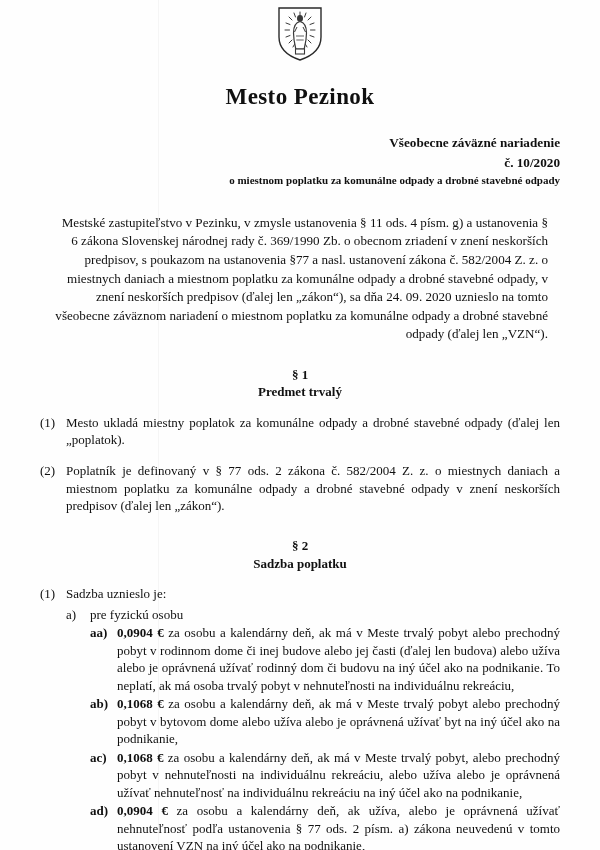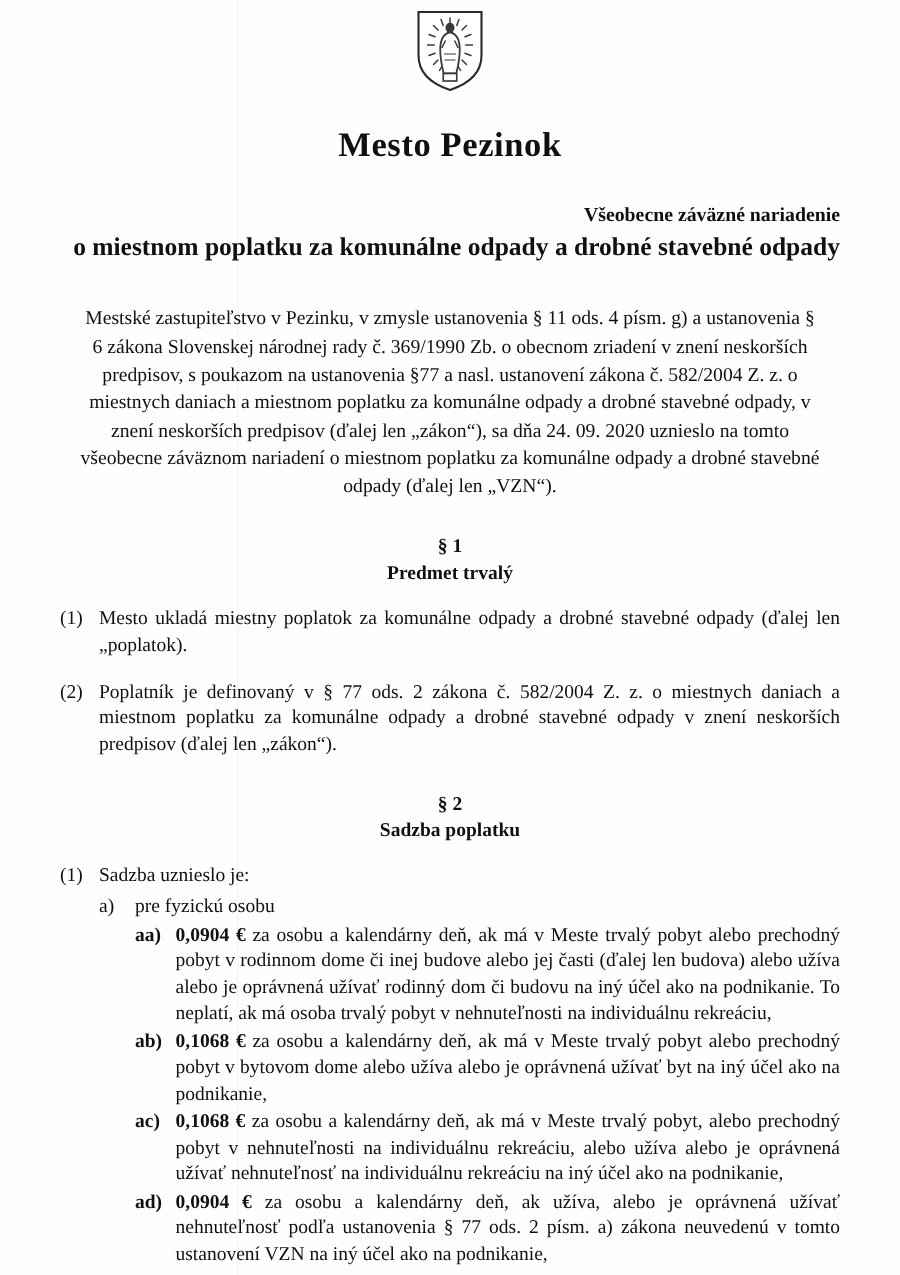--- a/index.html
+++ b/index.html
@@ -60,26 +60,26 @@
   }
 
   .subtitle-block {
     text-align: right;
     font-weight: bold;
     font-size: 13.2px;
     line-height: 1.46;
     margin-top: 24px;
   }
   .subtitle-block .line-wide {
-    font-size: 17px;
+    font-size: 11px;
   }
 
   
   .preamble {
-    text-align: center;
+    text-align: right;
     font-size: 13.1px;
     line-height: 1.42;
     margin-top: 26px;
     padding: 0 12px;
   }
 
   
   .section-head {
     text-align: center;
     font-weight: bold;
@@ -189,20 +189,21 @@
       <path d="M20 30 H28 M20.3 34 H27.7" stroke="#3a3a3a" stroke-width="0.8"></path>
 
       <rect x="19.5" y="43" width="9" height="5" fill="#ffffff" stroke="#3a3a3a" stroke-width="1.1"></rect>
     </svg>
   </div>
 
   <h1 class="doc-title">Mesto Pezinok</h1>
 
   <div class="subtitle-block">
     <div>Všeobecne záväzné nariadenie</div>
+    <div>č. 10/2020</div>
     <div class="line-wide">o miestnom poplatku za komunálne odpady a drobné stavebné odpady</div>
   </div>
 
   <p class="preamble">Mestské zastupiteľstvo v Pezinku, v zmysle ustanovenia § 11 ods. 4 písm. g) a ustanovenia § 6 zákona Slovenskej národnej rady č. 369/1990 Zb. o obecnom zriadení v znení neskorších predpisov, s poukazom na ustanovenia §77 a nasl. ustanovení zákona č. 582/2004 Z. z. o miestnych daniach a miestnom poplatku za komunálne odpady a drobné stavebné odpady, v znení neskorších predpisov (ďalej len „zákon“), sa dňa 24. 09. 2020 uznieslo na tomto všeobecne záväznom nariadení o miestnom poplatku za komunálne odpady a drobné stavebné odpady (ďalej len „VZN“).</p>
 
   <div class="section-head">
     <span class="sec-no">§ 1</span>
     <span class="sec-name">Predmet trvalý</span>
   </div>
 

